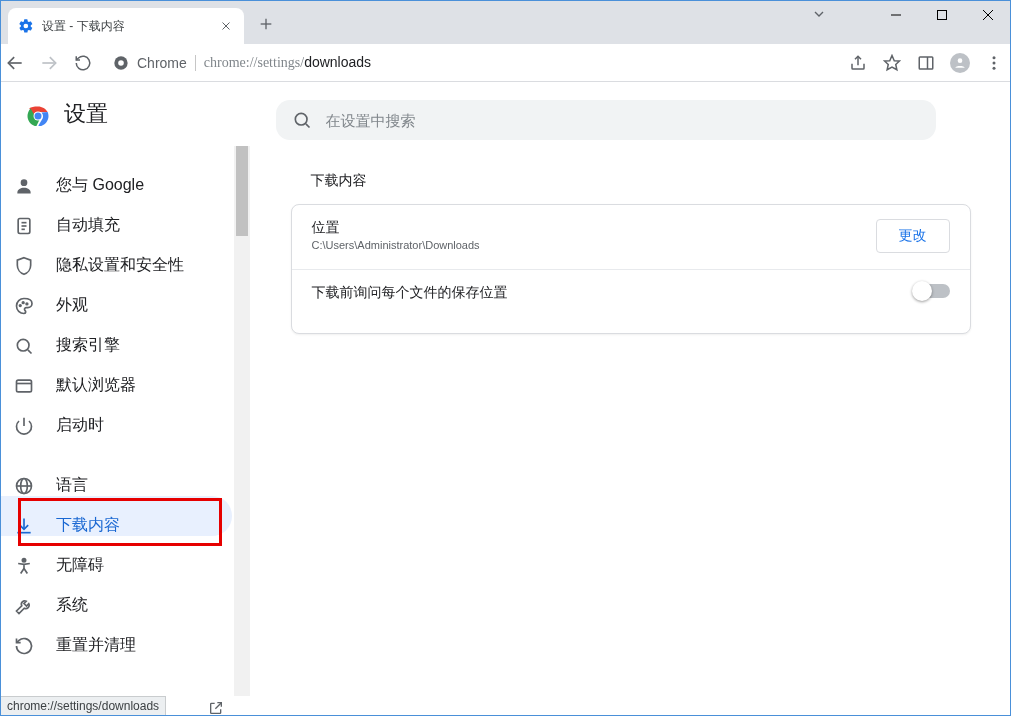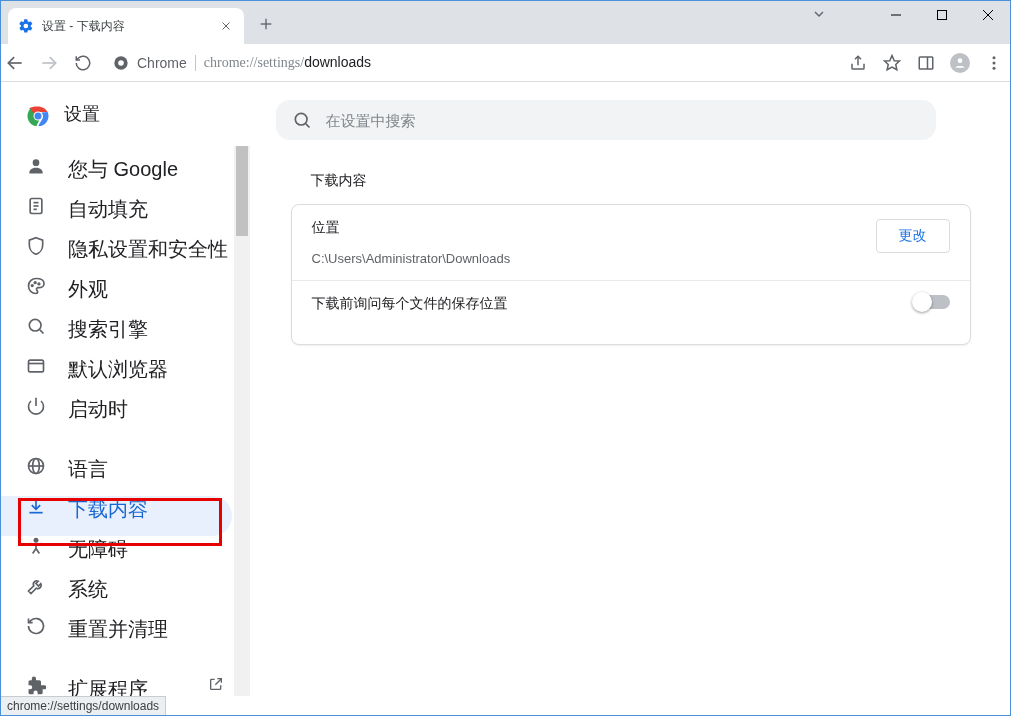--- a/index.html
+++ b/index.html
@@ -30,47 +30,47 @@
   .right-icons { display: flex; align-items: center; gap: 10px; padding-right: 4px; }
   .right-icons .icon { width: 24px; height: 24px; display:flex; align-items:center; justify-content:center; color:#5f6368; }
   .avatar-circle { width: 20px; height: 20px; border-radius: 50%; background: #bdc1c6; display:flex; align-items:center; justify-content:center; }
 
   
   .page { display: flex; height: calc(100% - 44px - 38px - 20px); position: relative; }
 
   .header-row { position: absolute; left: 0; right: 0; top: 0; height: 64px; display: flex; align-items: center; }
   .brand { display: flex; align-items: center; gap: 14px; padding-left: 26px; width: 250px; }
   .brand .chrome-logo { width:24px; height:24px; }
-  .brand .title { font-size: 18px; color: #202124; }
+  .brand .title { font-size: 22px; color: #202124; }
   .search-wrap { flex: 1; display:flex; justify-content:center; padding-right: 50px;}
   .search { width: 660px; max-width: 680px; height: 40px; background: #f1f3f4; border-radius: 14px; display: flex; align-items: center; padding: 0 16px; gap: 14px; margin-top: 12px;}
   .search input { border: none; background: transparent; outline: none; font-size: 15px; color: #202124; flex: 1; }
   .search input::placeholder { color: #80868b; }
   .search .s-icon { color:#5f6368; display:flex; }
 
   .sidebar { width: 250px; padding-top: 68px; position: relative; height: 100%; }
   .scroll-track { position:absolute; right:0; top:64px; bottom:0; width:16px; background: #f1f1f1; }
   .scroll-thumb { position:absolute; left:2px; width:12px; top:0; height:90px; background:#c1c1c1; border-radius:0; }
   .nav-list { list-style: none; padding: 6px 0; }
-  .nav-item { height: 40px; display: flex; align-items: flex-start; padding-left: 26px; gap: 22px; cursor: pointer; font-size: 20px; color: #202124; border-radius: 0 20px 20px 0; margin-right: 18px; position:relative;}
+  .nav-item { height: 40px; display: flex; align-items: flex-end; padding-left: 14px; gap: 22px; cursor: pointer; font-size: 16px; color: #202124; border-radius: 0 20px 20px 0; margin-right: 18px; position:relative;}
   .nav-item .nav-icon { width: 20px; height: 20px; color: #5f6368; display:flex; align-items:center; justify-content:center; }
   .nav-item.active { background: #e8f0fe; color: #1967d2; }
   .nav-item.active .nav-icon { color: #1967d2; }
   .nav-item .ext-link { position:absolute; right: 8px; color:#5f6368; display:flex; }
   .nav-spacer { height: 20px; }
   .highlight-box { position: absolute; border: 3px solid #e60000; pointer-events: none; }
 
   .content { flex: 1; padding-top: 90px; display: flex; flex-direction: column; align-items: center; }
   .section-title { width: 680px; font-size: 14px; color: #202124; margin-bottom: 14px; padding-left: 20px;}
   .card { width: 680px; background: #fff; border: 1px solid #dadce0; border-radius: 8px; overflow: hidden; box-shadow: 0 1px 2px rgba(60,64,67,0.08); }
   .row { display: flex; align-items: flex-start; padding: 14px 20px; min-height: 64px; }
   .row + .row { border-top: 1px solid #e8eaed; }
   .row .row-main { flex: 1; }
   .row .row-label { font-size: 14px; color: #202124; }
-  .row .row-sub { font-size: 13px; color: #5f6368; margin-top: 14px; }
+  .row .row-sub { font-size: 11px; color: #5f6368; margin-top: 2px; }
   .btn-outline { border: 1px solid #dadce0; background: #fff; color: #1a73e8; font-size: 14px; padding: 7px 22px; border-radius: 4px; cursor: pointer; }
   .toggle { width: 36px; height: 14px; background: #bdc1c6; border-radius: 10px; position: relative; }
   .toggle .knob { position:absolute; left:-2px; top:-3px; width:20px; height:20px; background:#fff; border-radius:50%; box-shadow: 0 1px 3px rgba(0,0,0,0.4); }
 
   .statusbar { position: absolute; left: 0; bottom: 0; height: 20px; background: #eceff1; border: 1px solid #c9ccce; font-size: 12px; color: #3c4043; padding: 2px 6px; display:flex; align-items:center; }
 
   .window-border { position:absolute; inset:0; border:1px solid #4a90d9; pointer-events:none; }
 </style>
 </head>
 <body>

